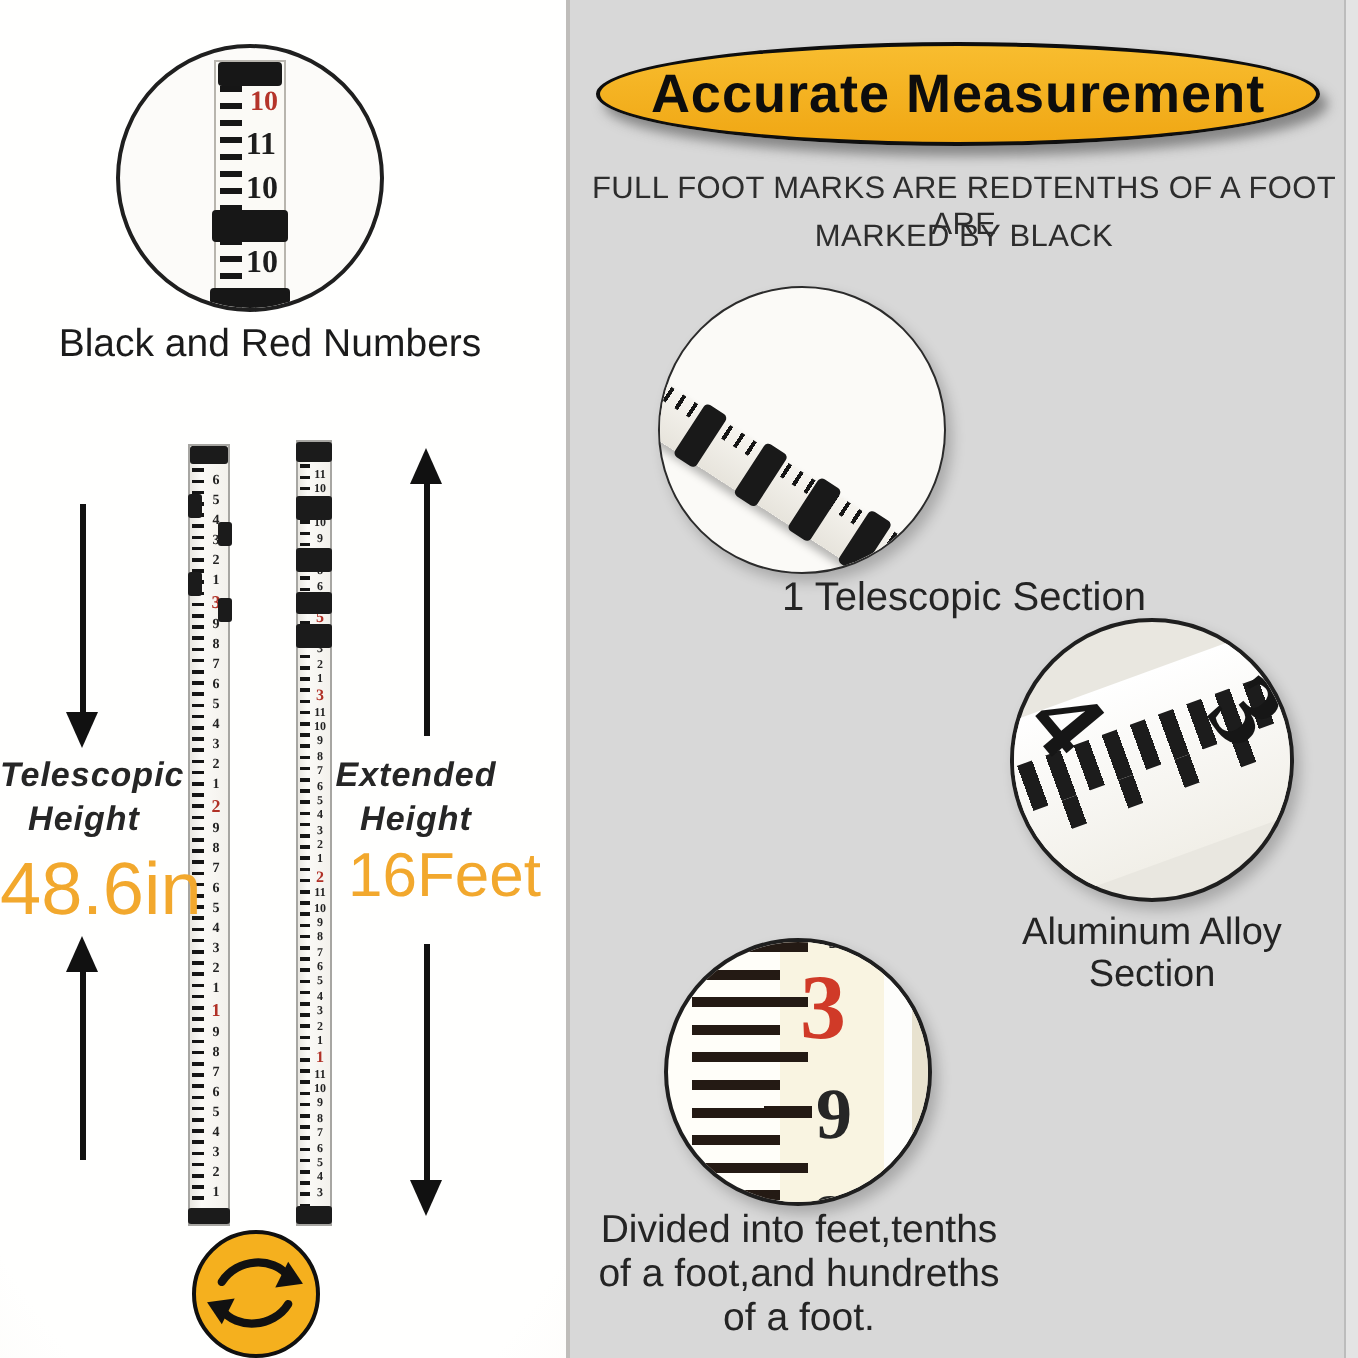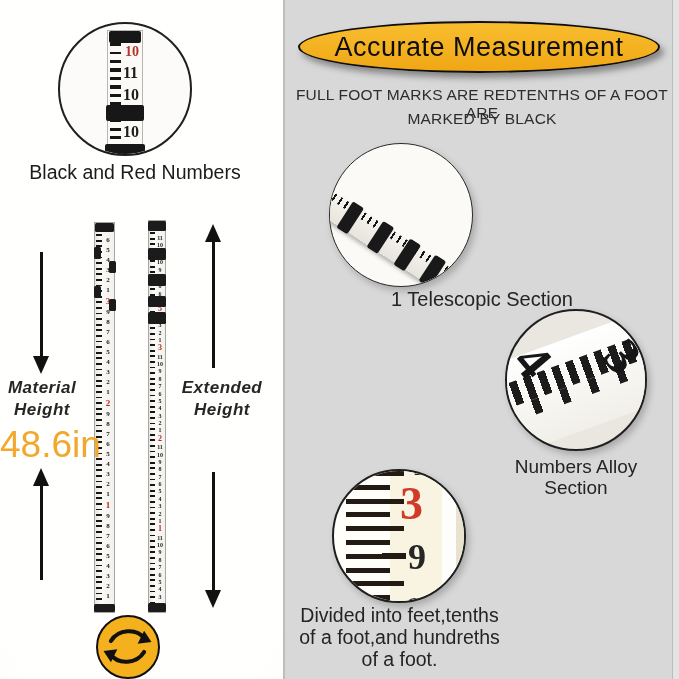--- a/index.html
+++ b/index.html
@@ -59,21 +59,21 @@
   .h-value{position:absolute;text-align:center;color:#f2a82d;font-weight:normal;}
 
   
   .cycle{position:absolute;left:96px;top:615px;width:64px;height:64px;border-radius:50%;
     background:#f5b01e;border:2.5px solid #101010;box-sizing:border-box;}
 
   
   .banner{position:absolute;left:13px;top:21px;width:362px;height:52px;border-radius:50%;
     background:linear-gradient(to bottom,#f8bd2f,#f0a714);border:2px solid #0e0e0e;box-sizing:border-box;
     box-shadow:4px 5px 6px rgba(70,70,70,0.55);display:flex;align-items:center;justify-content:center;}
-  .banner-text{font-size:27px;font-weight:normal;color:#0d0d0d;letter-spacing:0.5px;}
+  .banner-text{font-size:27px;font-weight:bold;color:#0d0d0d;letter-spacing:0.5px;}
   .subtitle{position:absolute;left:0;width:394px;text-align:center;font-size:15.5px;color:#2d2d2d;letter-spacing:0.2px;}
 
   
   .inset-tele{left:44px;top:143px;width:144px;height:144px;border:1.5px solid #2b2b2b;}
   .tele-rod{position:absolute;left:-12px;top:38px;width:190px;height:26px;
     transform:rotate(33deg);transform-origin:left top;
     background:linear-gradient(#f6f4ef,#e7e4dc);box-shadow:2px 3px 4px rgba(0,0,0,0.28);}
   .tele-rod .ticks{position:absolute;left:0;top:0;right:0;height:8px;
     background:repeating-linear-gradient(to right,#151515 0 2px,transparent 2px 7px);}
   .tele-clamp{position:absolute;top:-3px;width:13px;height:31px;background:#191919;border-radius:2.5px;}
@@ -245,29 +245,30 @@
     <div class="arrow up" style="left:205px;top:224px;height:144px;">
       <div class="shaft" style="height:127px;"></div>
         <div class="head"></div>
     </div>
     <div class="arrow down" style="left:205px;top:472px;height:136px;">
       <div class="shaft" style="height:119px;"></div>
         <div class="head"></div>
     </div>
 
     <div class="h-label" style="left:0;top:377px;width:84px;">
-      <span>Material</span><br>
+      <span>Telescopic</span><br>
       <span>Height</span>
     </div>
     <div class="h-value" style="left:0;top:424px;width:84px;font-size:37px;">48.6in</div>
 
-    <div class="h-label" style="left:174px;top:377px;width:96px;">
+    <div class="h-label" style="left:160px;top:377px;width:96px;">
       <span>Extended</span><br>
       <span>Height</span>
     </div>
+    <div class="h-value" style="left:174px;top:420px;width:96px;font-size:31px;">16Feet</div>
 
     <div class="cycle">
       <svg width="59" height="59" viewBox="0 0 64 64">
         <path d="M14 26 C 22 13, 42 12, 50 23" fill="none" stroke="#111" stroke-width="4.5" stroke-linecap="round"></path>
         <polygon points="50,15 58,27 43,29" fill="#111"></polygon>
         <path d="M50 38 C 42 51, 22 52, 14 41" fill="none" stroke="#111" stroke-width="4.5" stroke-linecap="round"></path>
         <polygon points="14,49 6,37 21,35" fill="#111"></polygon>
       </svg>
     </div>
   </div>
@@ -300,21 +301,21 @@
         <div class="alu-face"></div>
         <div class="alu-ticks-a"></div>
         <div class="alu-ticks-b"></div>
 
         <span class="alu-num" style="left:62px;top:-16px;">4</span>
         <span class="alu-num" style="left:148px;top:10px;">3</span>
 
       </div>
     </div>
     <div class="right-caption" style="left:189px;top:456px;width:204px;font-size:19px;line-height:21px;">
-      <span>Numbers Alloy</span><br>
+      <span>Aluminum Alloy</span><br>
       <span>Section</span>
     </div>
 
     <div class="inset shadowed inset-div">
       <div class="div-cream"></div>
       <div class="div-bars"></div>
       <div class="div-bars-long"></div>
       <div class="div-white-band"></div>
       <div class="div-beige"></div>
       <div class="div-tick9"></div>

